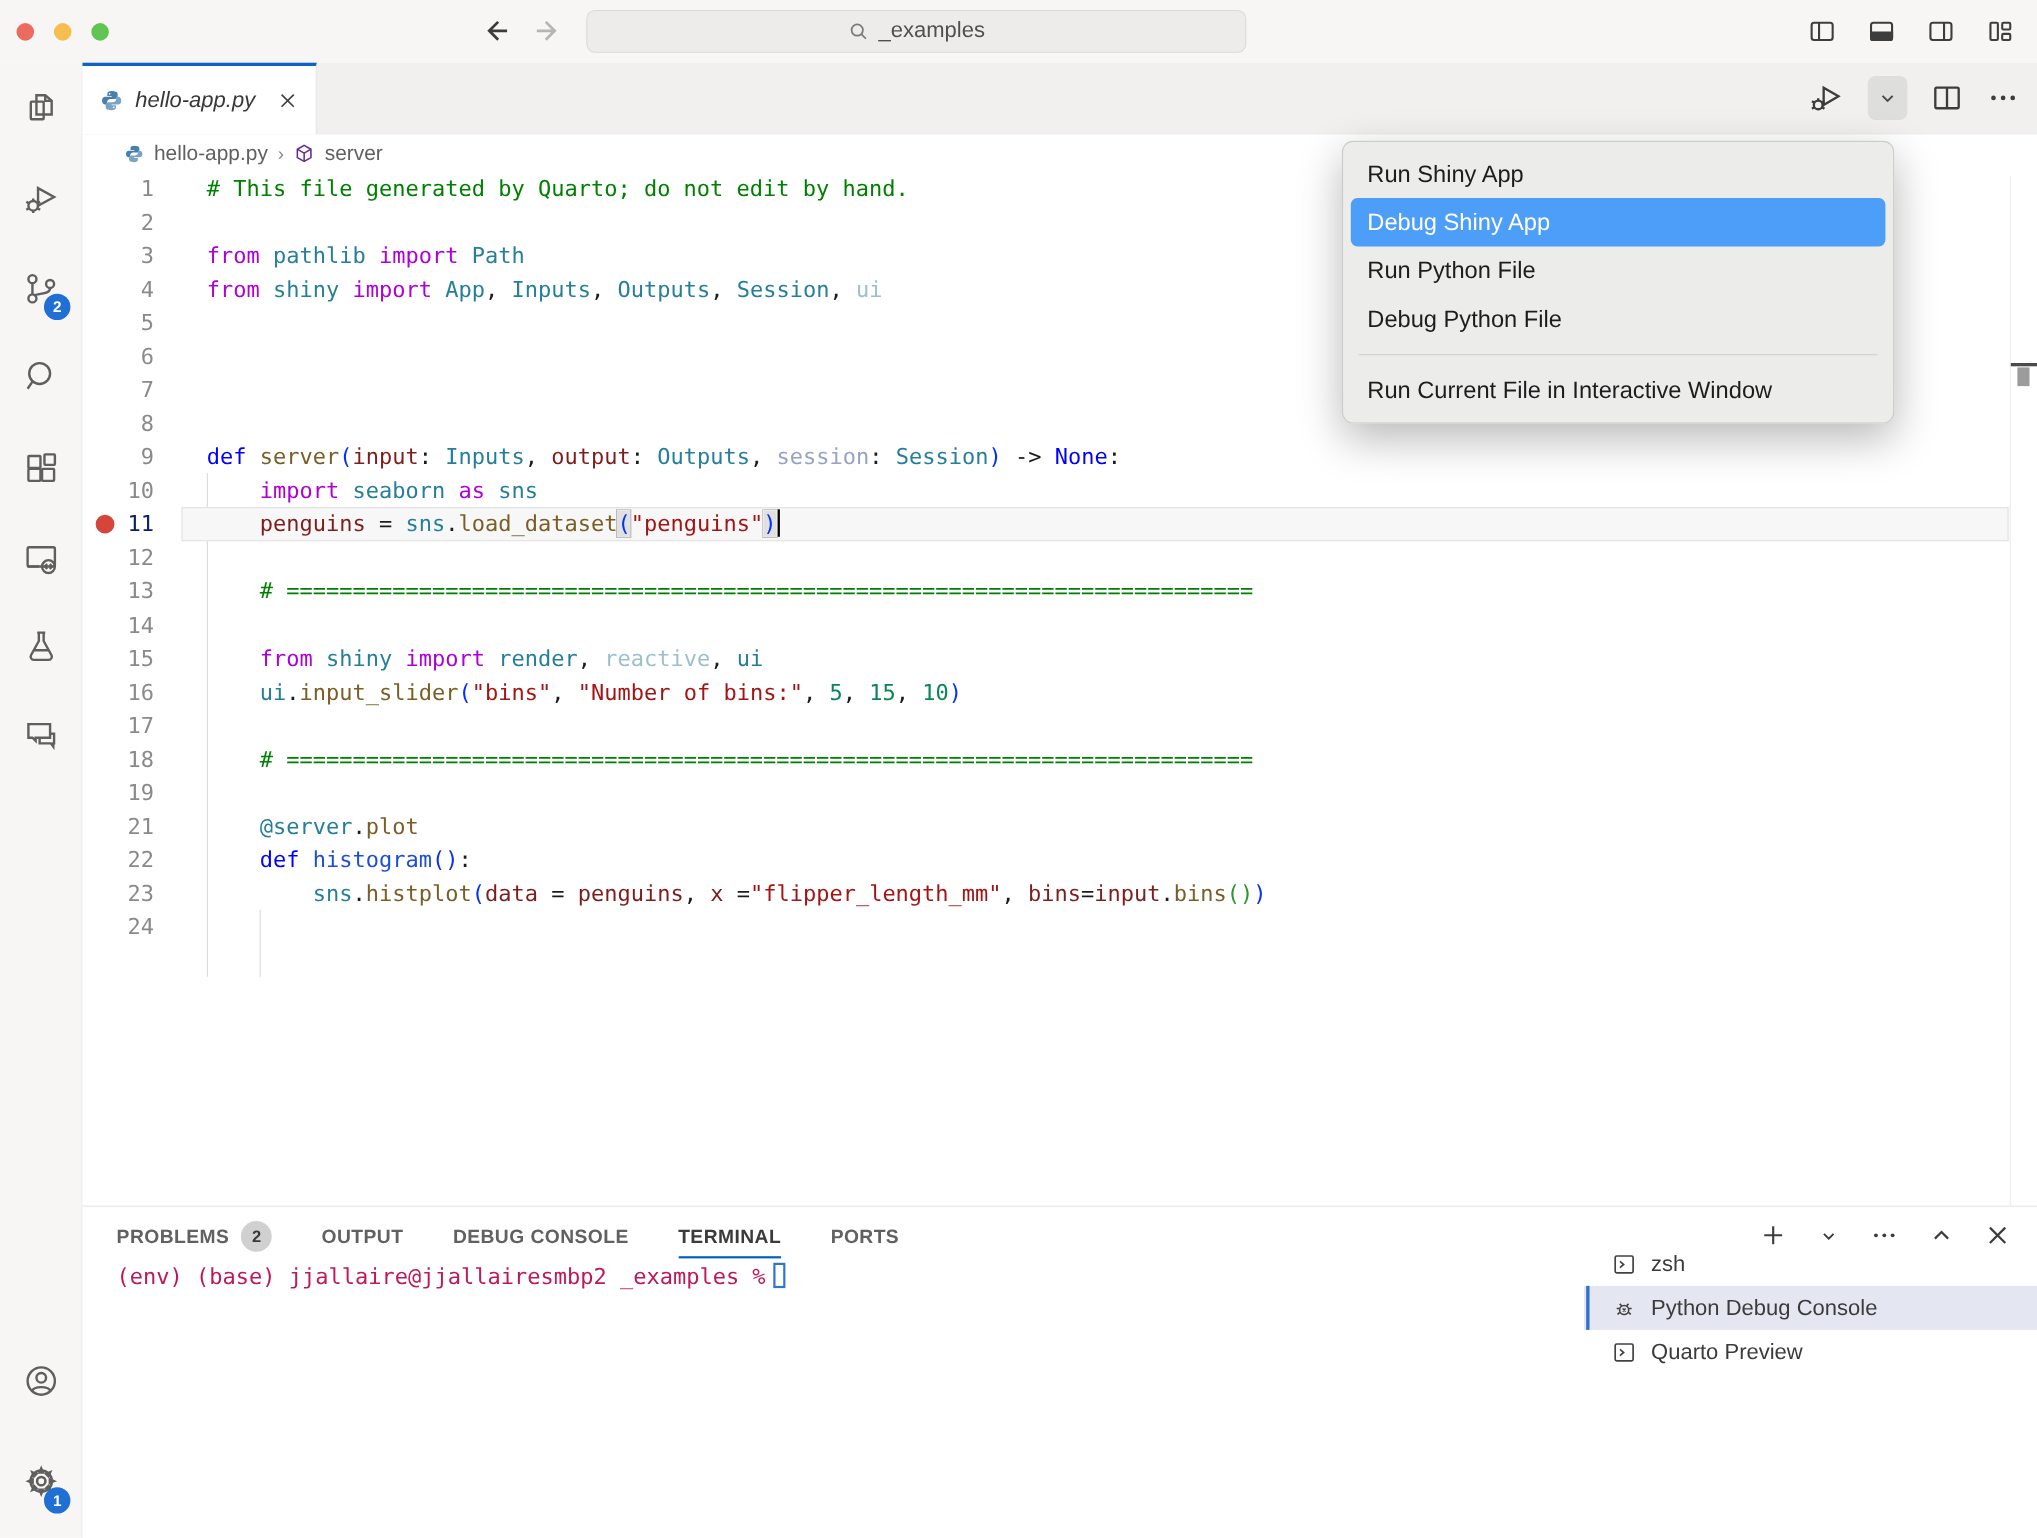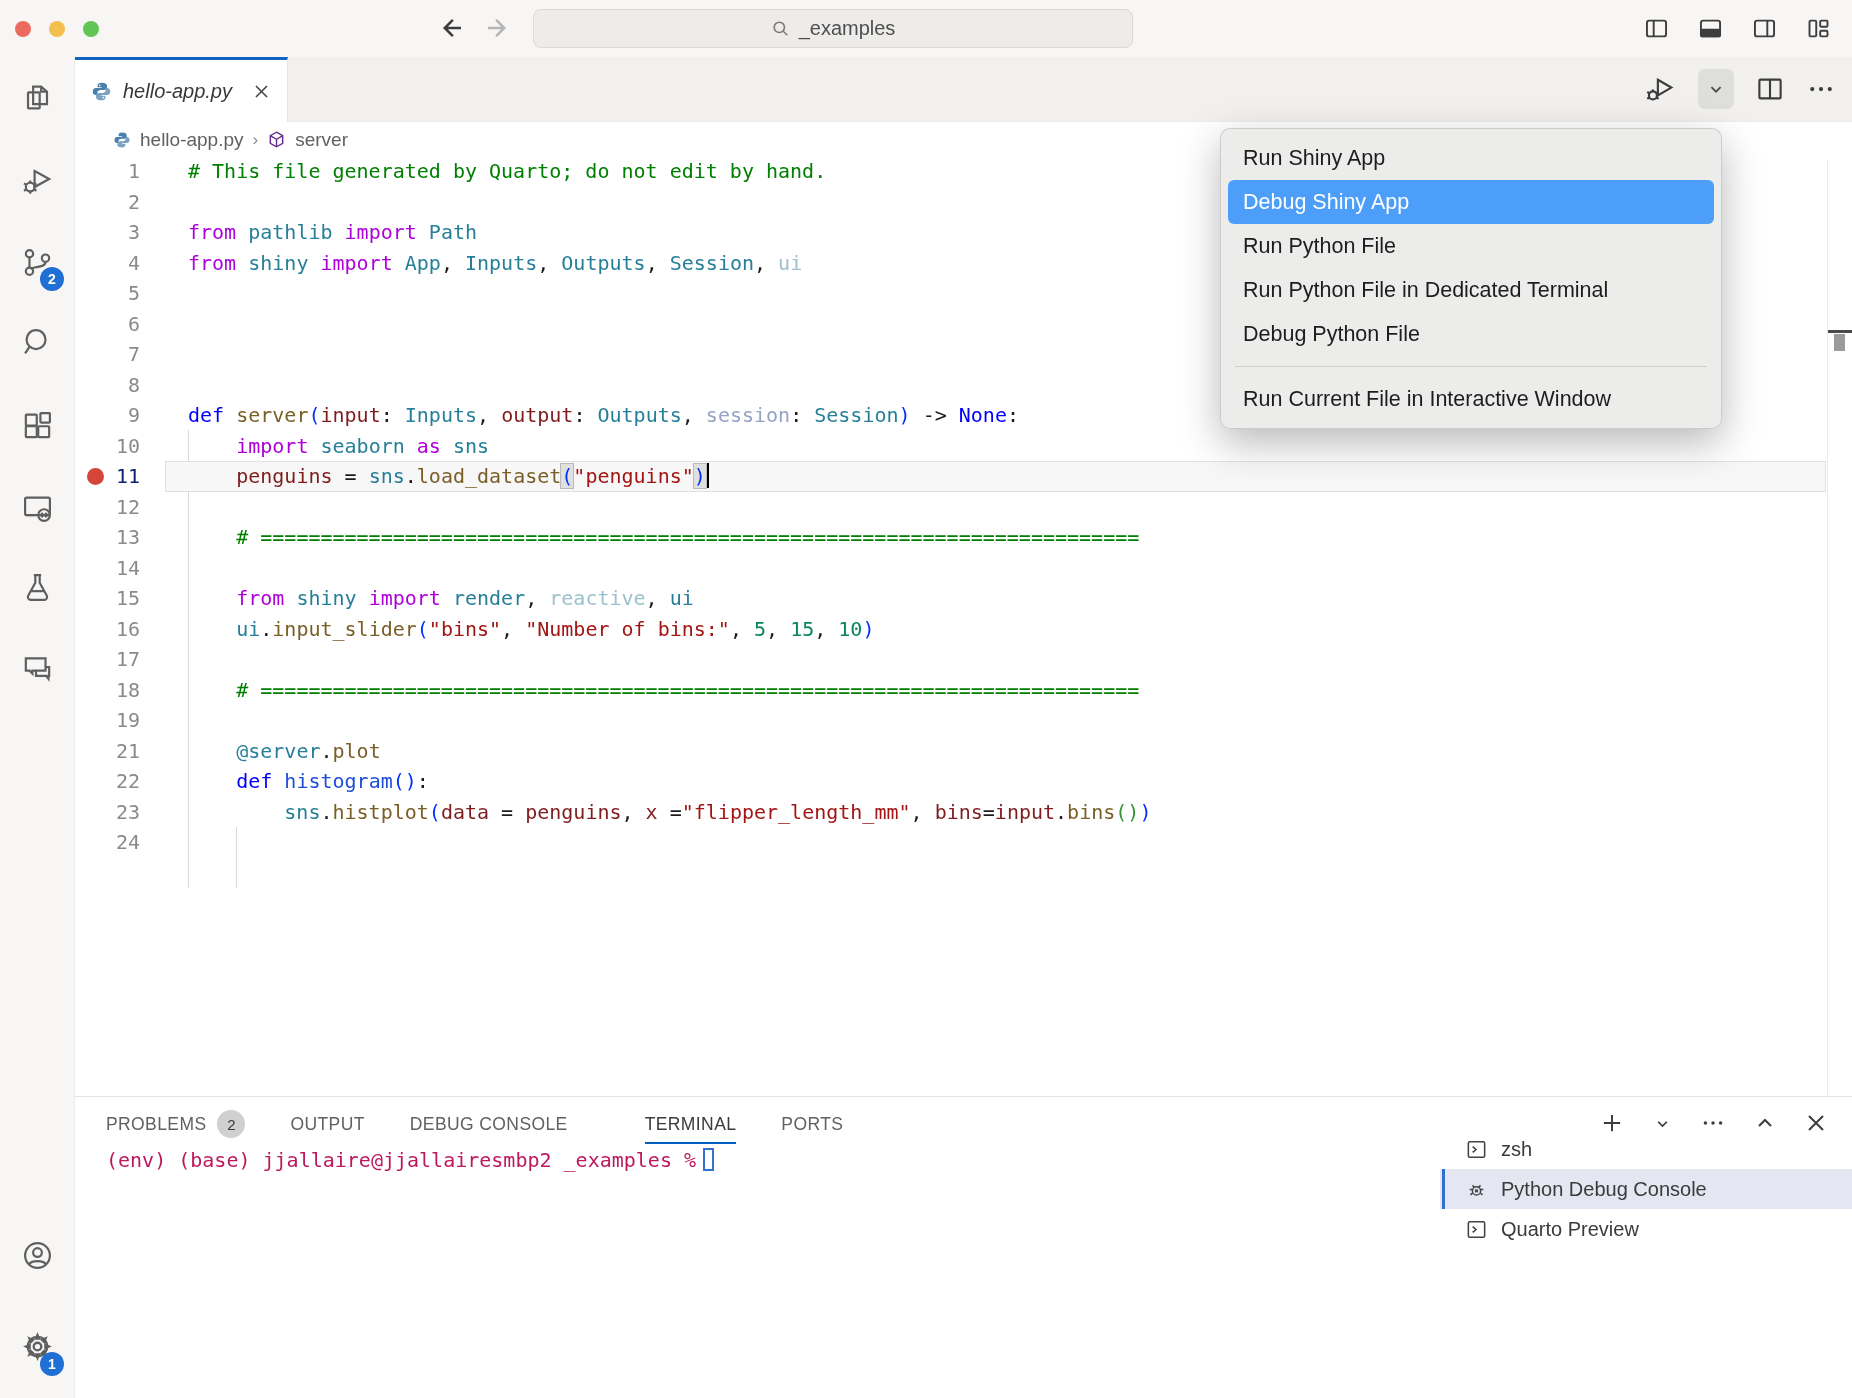--- a/index.html
+++ b/index.html
@@ -91,22 +91,22 @@
   .menu-item { height:44px; display:flex; align-items:center; padding:0 15px;
     font-size:21.5px; color:#1d1d1f; border-radius:6px; }
   .menu-item.active { background:#4c9ef8; color:#ffffff; }
   .menu-sep { height:1px; background:#cfcfcd; margin:10px 7px; }
 
   
   .panel { position:absolute; left:75px; top:1096px; width:1777px; height:302px;
     background:#fff; border-top:1px solid #e5e5e5; }
   .panel-tabs { position:absolute; left:31px; top:0; height:54px; display:flex; gap:45px; align-items:center; }
   .panel-tab { font-size:17.5px; letter-spacing:.4px; color:#616161; height:100%;
-    display:flex; gap:11px; align-items:center; position:relative; }
-  .panel-tab.active { color:#3b3b3b;margin-left:32px; }
+    display:flex; gap:11px; align-items:center; position:relative;font-weight:bold; }
+  .panel-tab.active { color:#3b3b3b; }
   .panel-tab.active::after { content:""; position:absolute; left:0; right:0; bottom:7px; height:2.5px; background:#0060c0; }
   .ptab-badge { background:#d0d0d0; color:#383838; border-radius:50%; width:28px; height:28px;
     display:flex; align-items:center; justify-content:center; font-size:15px; letter-spacing:0; }
   .panel-actions { position:absolute; right:24px; top:13px; display:flex; gap:27px; color:#3d3d3d; align-items:center; }
   .terminal-line { position:absolute; left:31px; top:51px; font:20px "DejaVu Sans Mono",monospace;
     color:#be185d; display:flex; align-items:flex-start; }
   .term-cursor { display:inline-block; width:11px; height:23px; border:2px solid #3273cf; margin-left:7px; }
   .term-list { position:absolute; right:0; top:32px; width:412px; }
   .term-row { height:40px; display:flex; align-items:center; gap:13px; padding-left:25px;
     position:relative; font-size:20px; color:#3b3b3b; }
@@ -414,21 +414,20 @@
     </div>
   <div class="ruler-line"></div>
   <div class="ruler-mark"></div>
   <div class="ruler-thumb"></div>
 </div>
 
 <div class="menu">
     <div class="menu-item">Run Shiny App</div>
     <div class="menu-item active">Debug Shiny App</div>
     <div class="menu-item">Run Python File</div>
-    <div class="menu-item">Run Python File in Dedicated Terminal</div>
     <div class="menu-item">Debug Python File</div>
     <div class="menu-sep"></div>
     <div class="menu-item">Run Current File in Interactive Window</div>
   </div>
 
 <div class="panel">
   <div class="panel-tabs">
       <div class="panel-tab">
         <span>PROBLEMS</span>
         <span class="ptab-badge">2</span>

